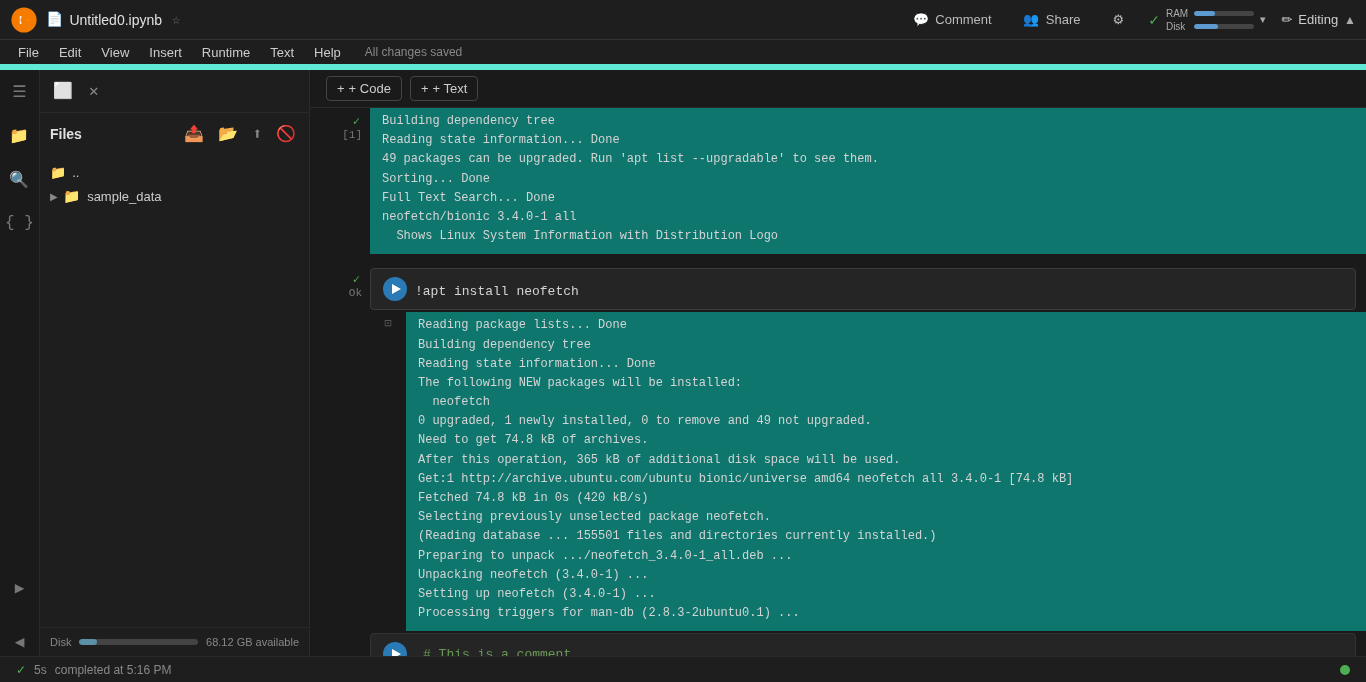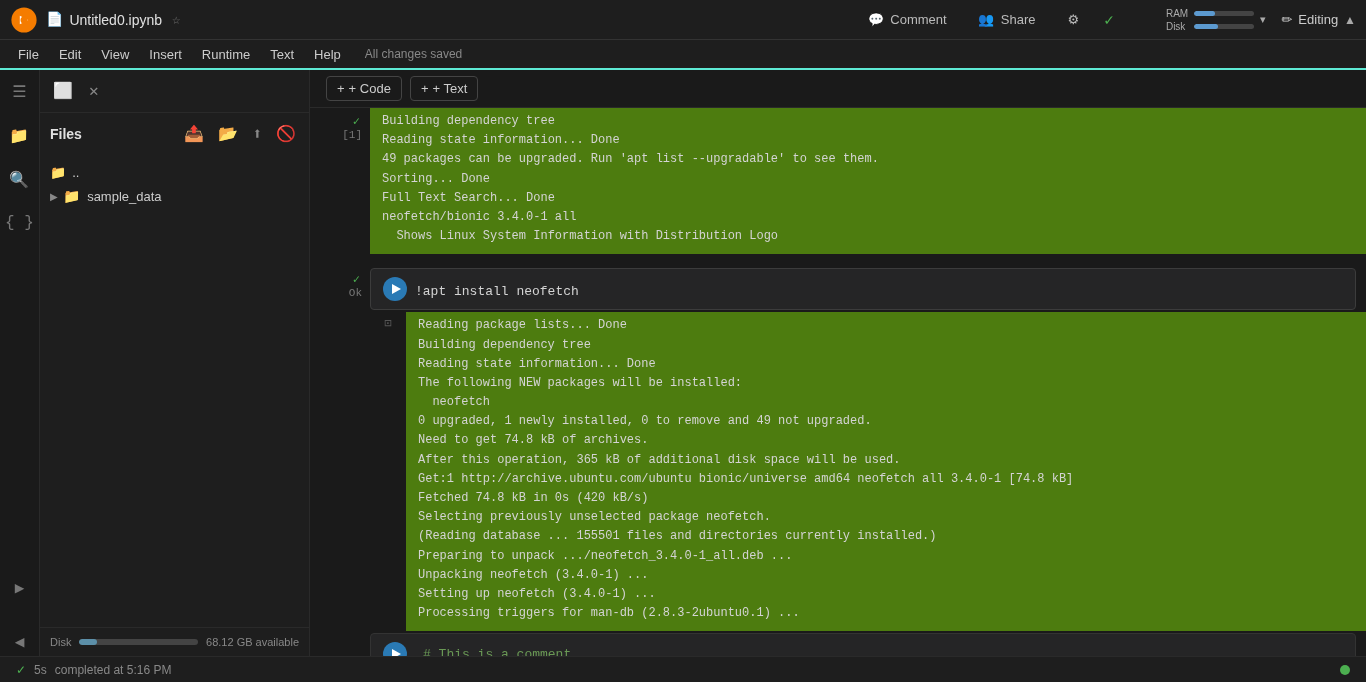--- a/index.html
+++ b/index.html
@@ -77,21 +77,20 @@
     }
     .ram-disk-bars {
       display: flex;
       flex-direction: column;
       gap: 2px;
     }
     .bar-row {
       display: flex;
       align-items: center;
       gap: 4px;
-      margin-left: 45px;
     }
     .bar-label { font-size: 10px; color: #aaa; width: 24px; }
     .bar-bg {
       width: 60px;
       height: 5px;
       background: #444;
       border-radius: 3px;
       overflow: hidden;
     }
     .bar-fill {
@@ -111,21 +110,21 @@
     .pencil-icon { color: #ccc; }
     .chevron-up { color: #aaa; font-size: 12px; cursor: pointer; }
 
     
     .menu-bar {
       background: #1e1e1e;
       height: 30px;
       display: flex;
       align-items: center;
       padding: 0 10px;
-      border-bottom: 2px solid #5eead4;
+      border-bottom: 6px solid #5eead4;
       flex-shrink: 0;
       font-family: Arial, sans-serif;
       font-size: 13px;
       color: #ccc;
       gap: 4px;
     }
     .menu-item {
       padding: 4px 8px;
       cursor: pointer;
       border-radius: 3px;
@@ -364,21 +363,21 @@
     }
     .code-input .comment { color: #6a9955; }
 
     
     .cell-output {
       padding: 4px 16px 8px 12px;
       font-family: 'Courier New', monospace;
       font-size: 12px;
       color: #d4d4d4;
       line-height: 1.6;
-      background: #4d7c0f;
+      background: #0f766e;
     }
     .output-icon {
       color: #555;
       font-size: 12px;
       cursor: pointer;
     }
 
     
     .status-bar {
       height: 26px;

